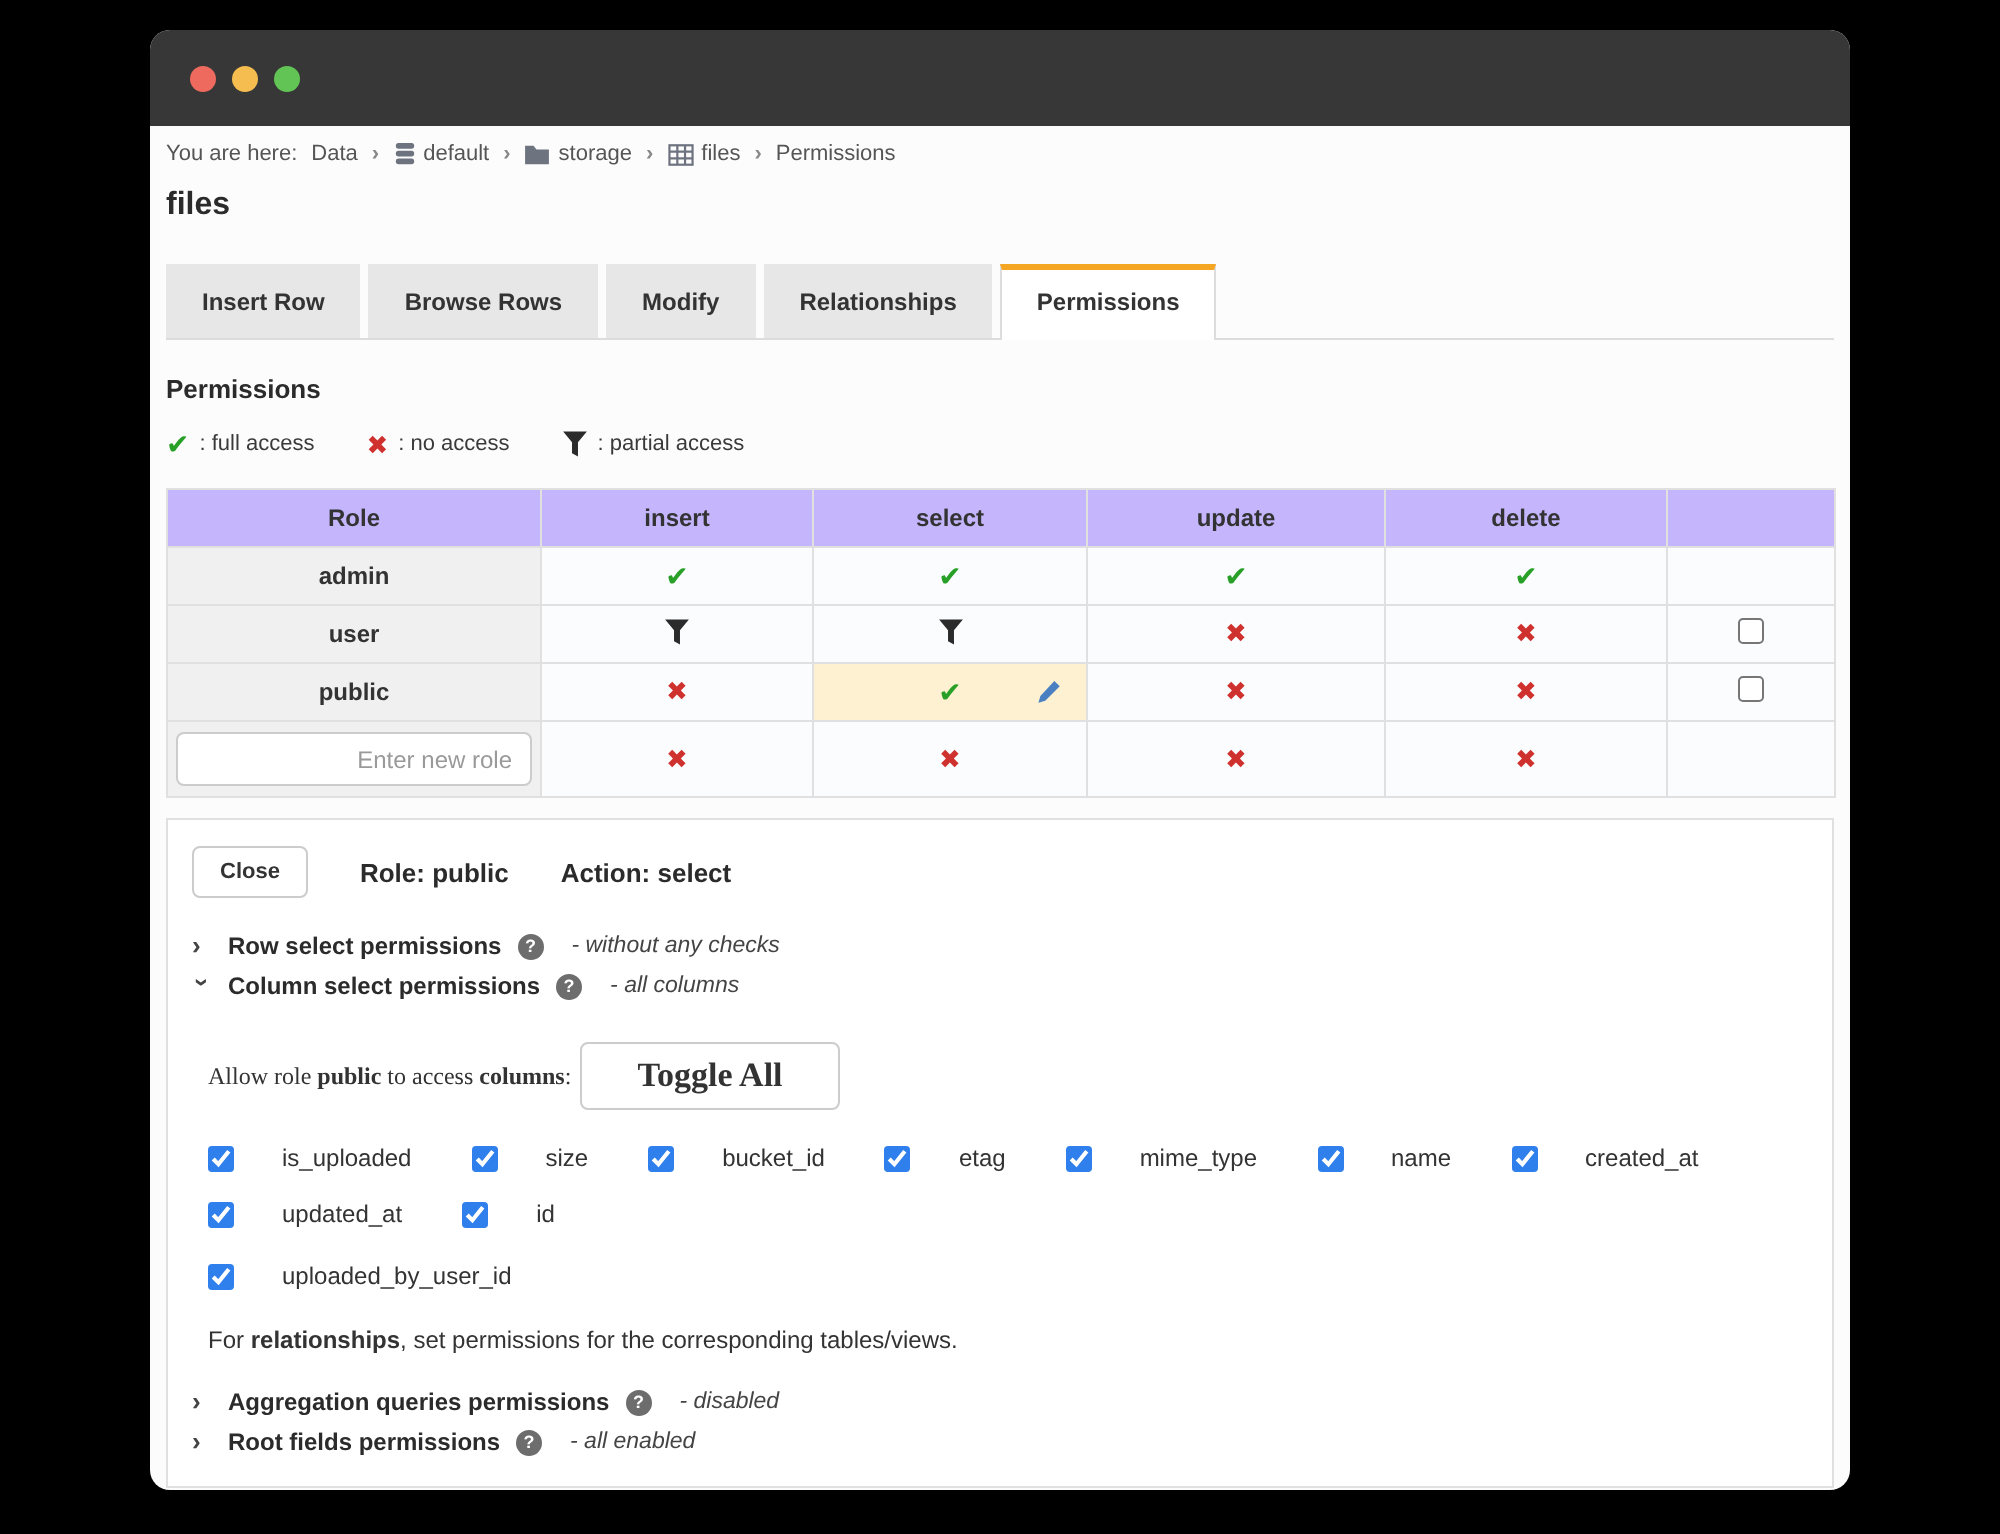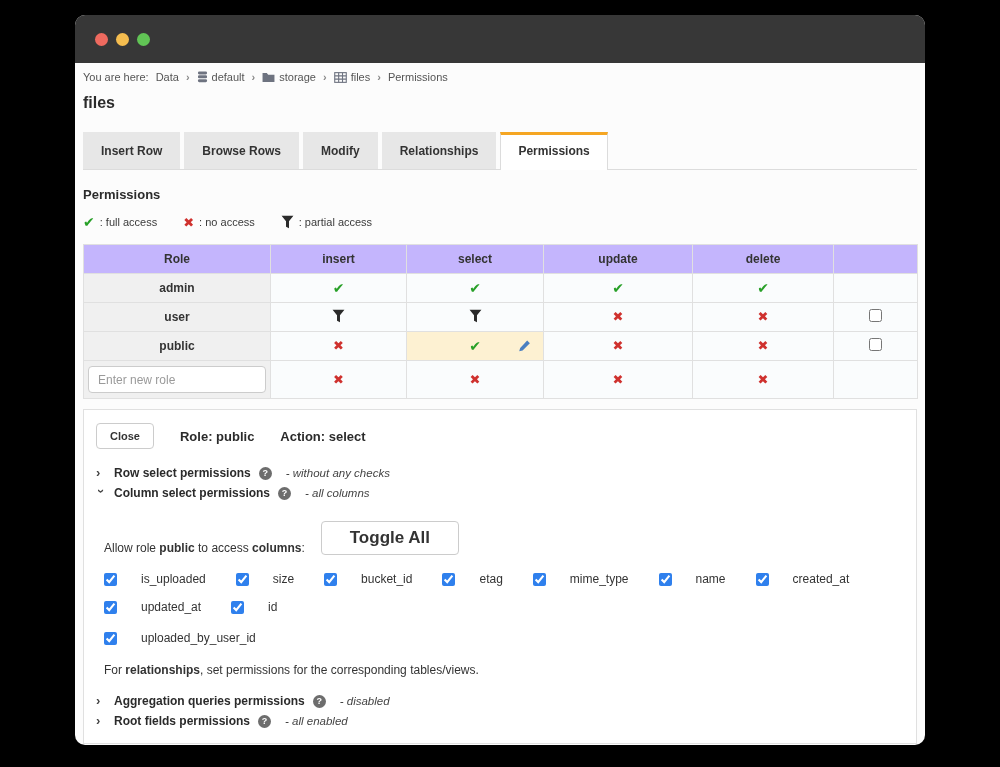--- a/index.html
+++ b/index.html
@@ -26,39 +26,39 @@
   .perm-table-wrap { margin-top:15px; }
   table.perm { width:834px; border-collapse:collapse; table-layout:fixed; }
   table.perm th, table.perm td { border:1px solid #e0e0e0; text-align:center; font-size:12px; color:#333; height:29px; }
   table.perm th { background:#c4b5fd; font-weight:bold; }
   td.role-cell { background:#f0f0f0; font-weight:bold; }
   td.icon-cell { background:#fafcfd; position:relative; }
   td.icon-cell.hl { background:#fdf1d2; }
   td.cb-cell { background:#fafcfd; }
   .pencil { position:absolute; right:12px; top:50%; transform:translateY(-50%); }
   tr.newrole-row td { height:38px; }
-  .newrole-input { width:178px; height:27px; border:1px solid #ccc; border-radius:4px; padding:0 9px; font-size:12px; color:#000000; background:#fff; outline:none; }
+  .newrole-input { width:178px; height:27px; border:1px solid #ccc; border-radius:4px; padding:0 9px; font-size:12px; color:#000000; background:#fff; outline:none;text-align:right; }
   .newrole-input::placeholder { color:#9a9a9a; }
   .ico-check { color:#28a028; font-size:14px; font-weight:bold; line-height:1; }
   .ico-cross { color:#cf312e; font-size:13px; font-weight:bold; line-height:1; }
   input[type=checkbox] { width:13px; height:13px; accent-color:#2f80ed; }
   
   .editor { margin:10px 0 0 0; width:834px; background:#fff; border:1px solid #e0e0e0; padding:13px 12px 14px 12px; }
   .editor-header { display:flex; align-items:center; gap:26px; }
   .close-btn { background:#fff; border:1px solid #ccc; border-radius:4px; font-size:11px; font-weight:bold; color:#333; padding:6px 13px; cursor:pointer; font-family:inherit; }
   .hdr-label { font-size:13px; font-weight:bold; color:#2b2b2b; }
   .sections { margin-top:16px; }
   .section-row { display:flex; align-items:center; gap:8px; margin-top:4px; line-height:16px; cursor:pointer; }
   .chev { font-size:13px; color:#444; width:10px; display:inline-block; font-weight:bold; }
   .chev.open { transform:rotate(90deg) translateX(1px); }
   .section-title { font-size:12px; font-weight:bold; color:#2b2b2b; }
   .qicon { display:inline-flex; width:13px; height:13px; border-radius:50%; background:#6d6d6d; color:#fff; font-size:9px; font-weight:bold; align-items:center; justify-content:center; }
   .section-status { font-size:11.5px; font-style:italic; color:#444; margin-left:6px; }
   
-  .allow-row { margin-top:20px; margin-left:8px; display:flex; align-items:flex-end; gap:16px; font-size:12px; color:#333; }
+  .allow-row { margin-top:20px; margin-left:8px; display:flex; align-items:center; gap:4px; font-size:12px; color:#333;font-family:Liberation Serif, serif; }
   .toggle-btn { background:#fff; border:1px solid #ccc; border-radius:4px; font-size:17px; font-weight:bold; color:#333; padding:6px 28px; cursor:pointer; font-family:inherit; }
   .cb-row { margin-top:17px; margin-left:8px; display:flex; flex-wrap:wrap; column-gap:30px; row-gap:14px; }
   .cb-item { display:flex; align-items:center; gap:24px; font-size:12px; color:#333; }
   .note { margin-top:18px; margin-left:8px; font-size:12px; color:#333; }
   .extra-sections { margin-top:16px; }
   
   .btn-row { margin-top:16px; margin-left:8px; display:flex; gap:16px; }
   .save-btn { background:#fbe4a9; border:1px dashed #eecb83; border-radius:4px; color:#bc9140; font-size:11.5px; font-weight:bold; padding:9px 15px; cursor:not-allowed; font-family:inherit; }
   .delete-btn { background:#fff; border:1px solid #ddd; border-radius:4px; color:#d33a35; font-size:11.5px; font-weight:bold; padding:9px 14px; cursor:pointer; font-family:inherit; }
 </style>

